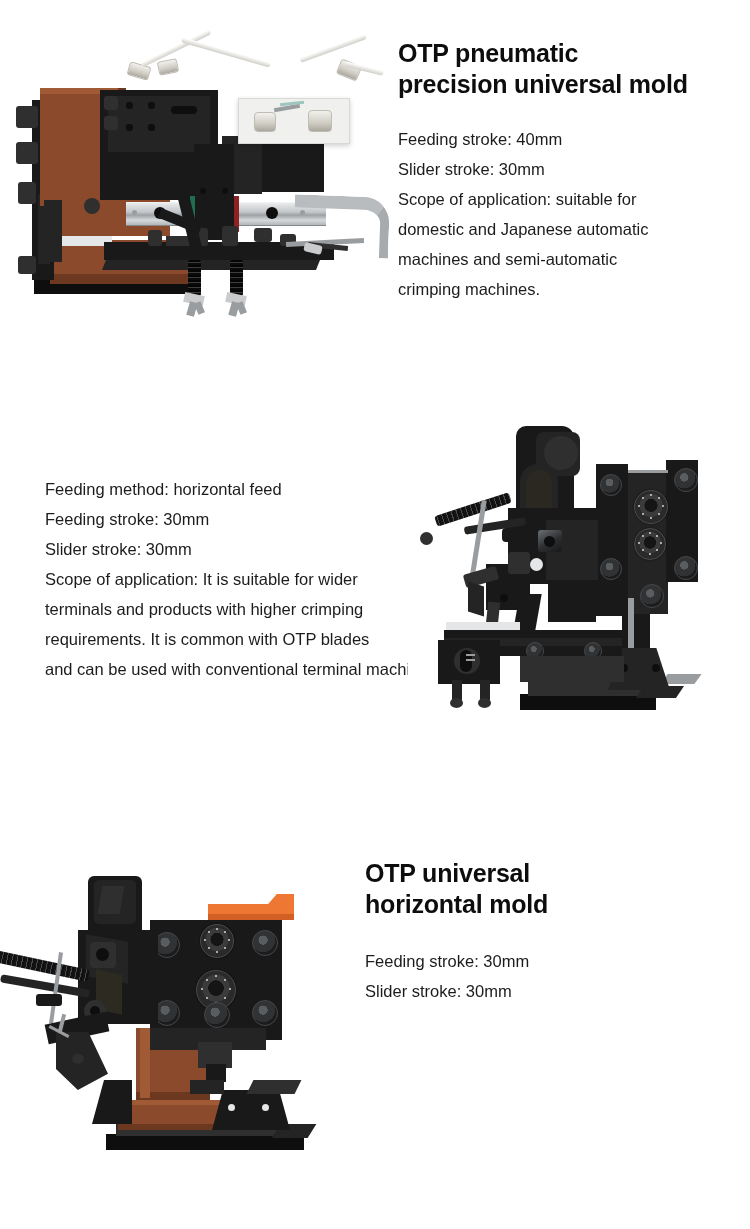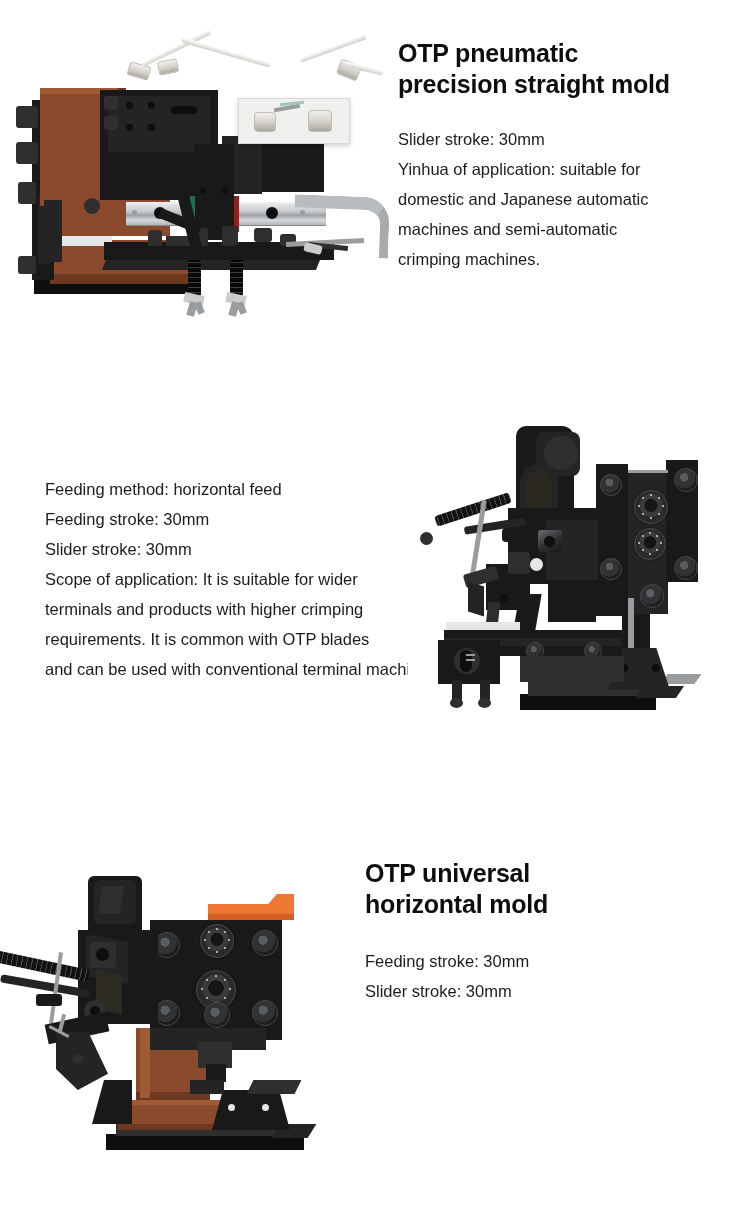--- a/index.html
+++ b/index.html
@@ -200,24 +200,25 @@
         border-top:13px solid #b9bcbe;border-right:9px solid #a8abad;
         border-top-right-radius:26px;background:transparent;
         transform:rotate(2deg);"></div>
     <div class="pt sil-d" style="left:278px;top:196px;width:78px;height:5px;transform:rotate(-3deg);"></div>
     <div class="pt blk3" style="left:300px;top:200px;width:40px;height:5px;transform:rotate(6deg);"></div>
     <div class="pt sil" style="left:296px;top:200px;width:18px;height:9px;transform:rotate(14deg);border-radius:3px;"></div>
   </div>
 
   <div class="txtblock" style="left:398px;top:38px;width:344px;">
     <div class="title">OTP pneumatic
-precision straight mold</div>
+precision universal mold</div>
     <div style="height:24px;"></div>
+    <div class="spec spec-line">Feeding stroke: 40mm</div>
     <div class="spec spec-line">Slider stroke: 30mm</div>
-    <div class="spec">Yinhua of application: suitable for
+    <div class="spec">Scope of application: suitable for
 domestic and Japanese automatic
 machines and semi-automatic
 crimping machines.</div>
   </div>
 </div>
 
 <div class="section" id="sec2">
 
   <div class="txtblock" style="left:45px;top:48px;width:470px;">
     <div style="height:26px;"></div>

